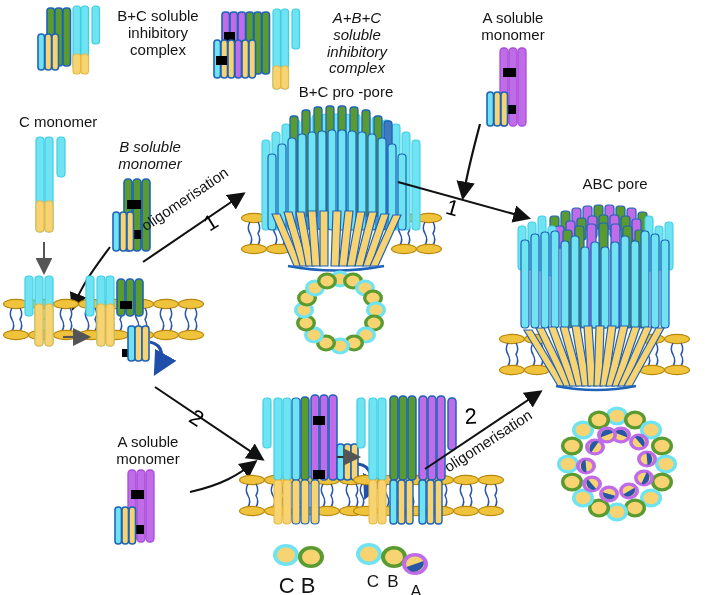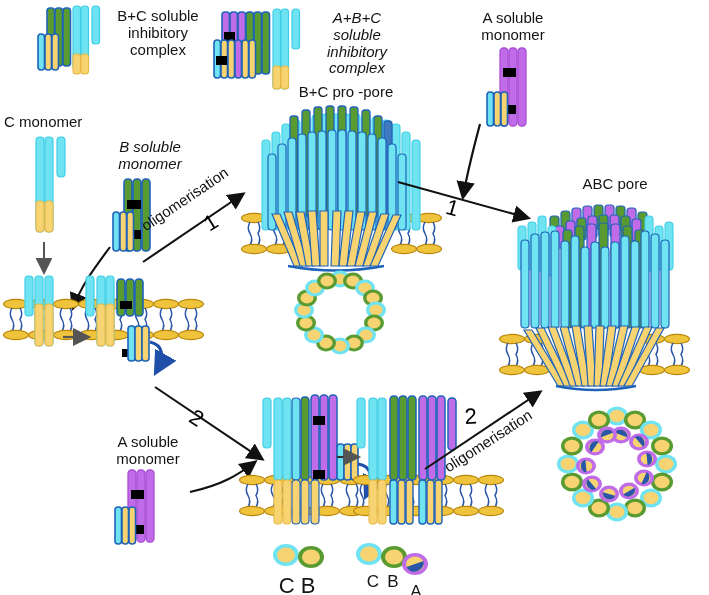--- a/index.html
+++ b/index.html
@@ -513,21 +513,21 @@
 complex</div>
 
   <div class="lbl" style="left:302px;top:6px;width:110px;font-style:italic;">A+B+C
 soluble
 inhibitory
 complex</div>
 
   <div class="lbl" style="left:458px;top:6px;width:110px;">A soluble
 monomer</div>
 
-  <div class="lbl" style="left:0px;top:110px;width:108px;text-align:left;padding-left:4px;">C monomer</div>
+  <div class="lbl" style="left:0px;top:110px;width:108px;text-align:left;padding-left:19px;">C monomer</div>
 
   <div class="lbl" style="left:96px;top:135px;width:108px;font-style:italic;">B soluble
 monomer</div>
 
   <div class="lbl" style="left:280px;top:80px;width:132px;">B+C pro -pore</div>
 
   <div class="lbl" style="left:560px;top:172px;width:110px;">ABC pore</div>
 
   <div class="lbl" style="left:86px;top:430px;width:124px;">A soluble
 monomer</div>

